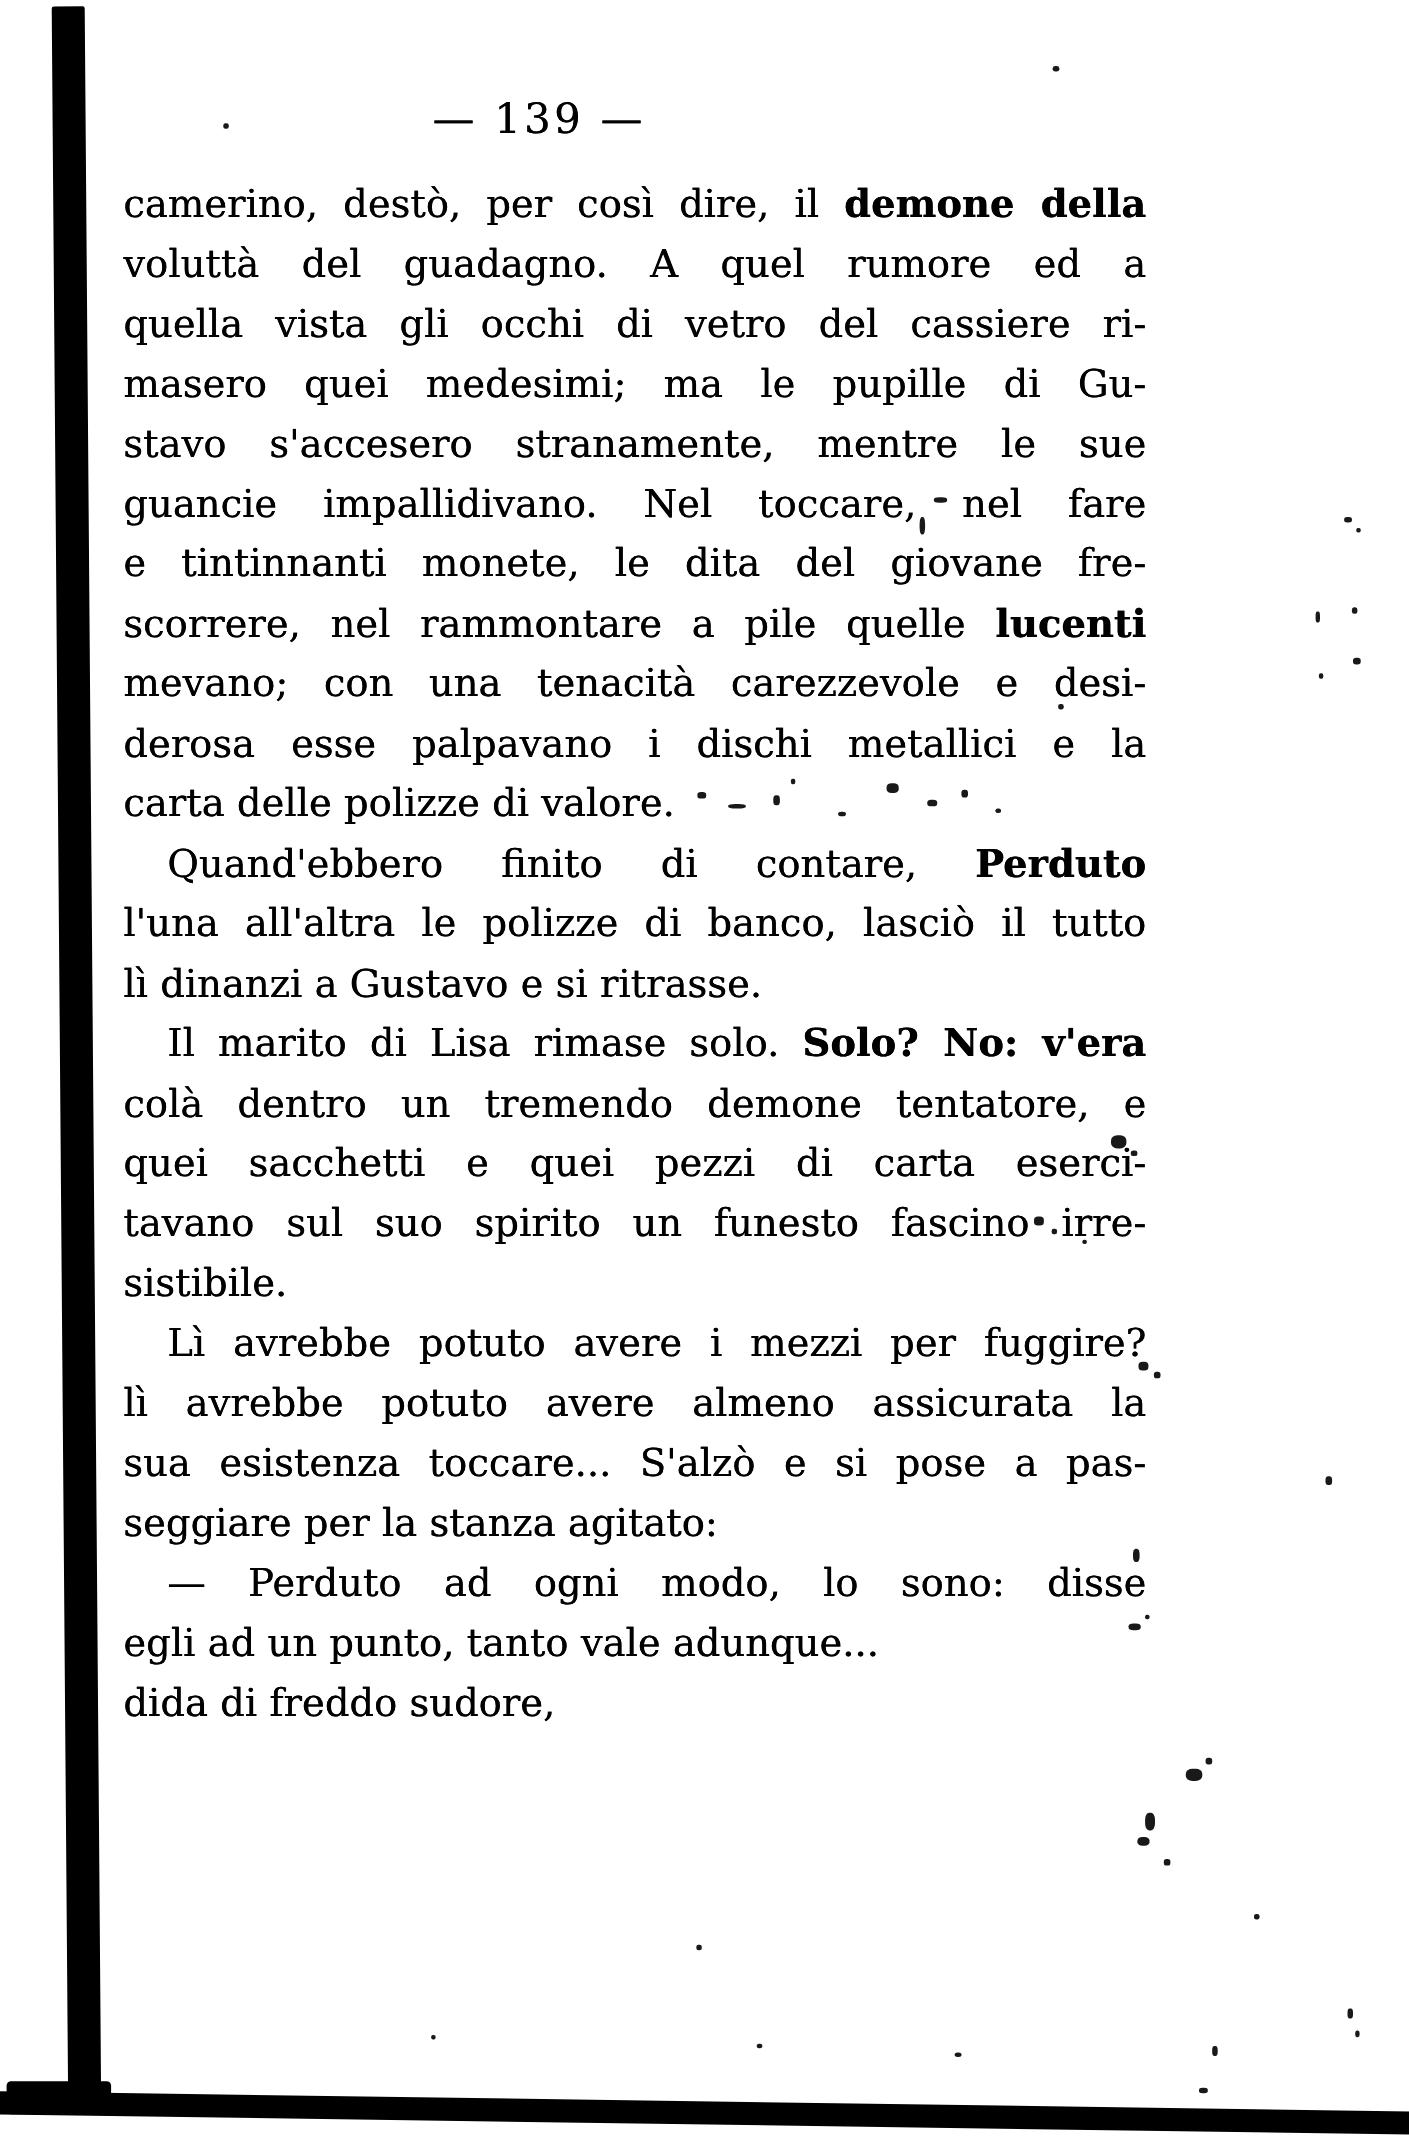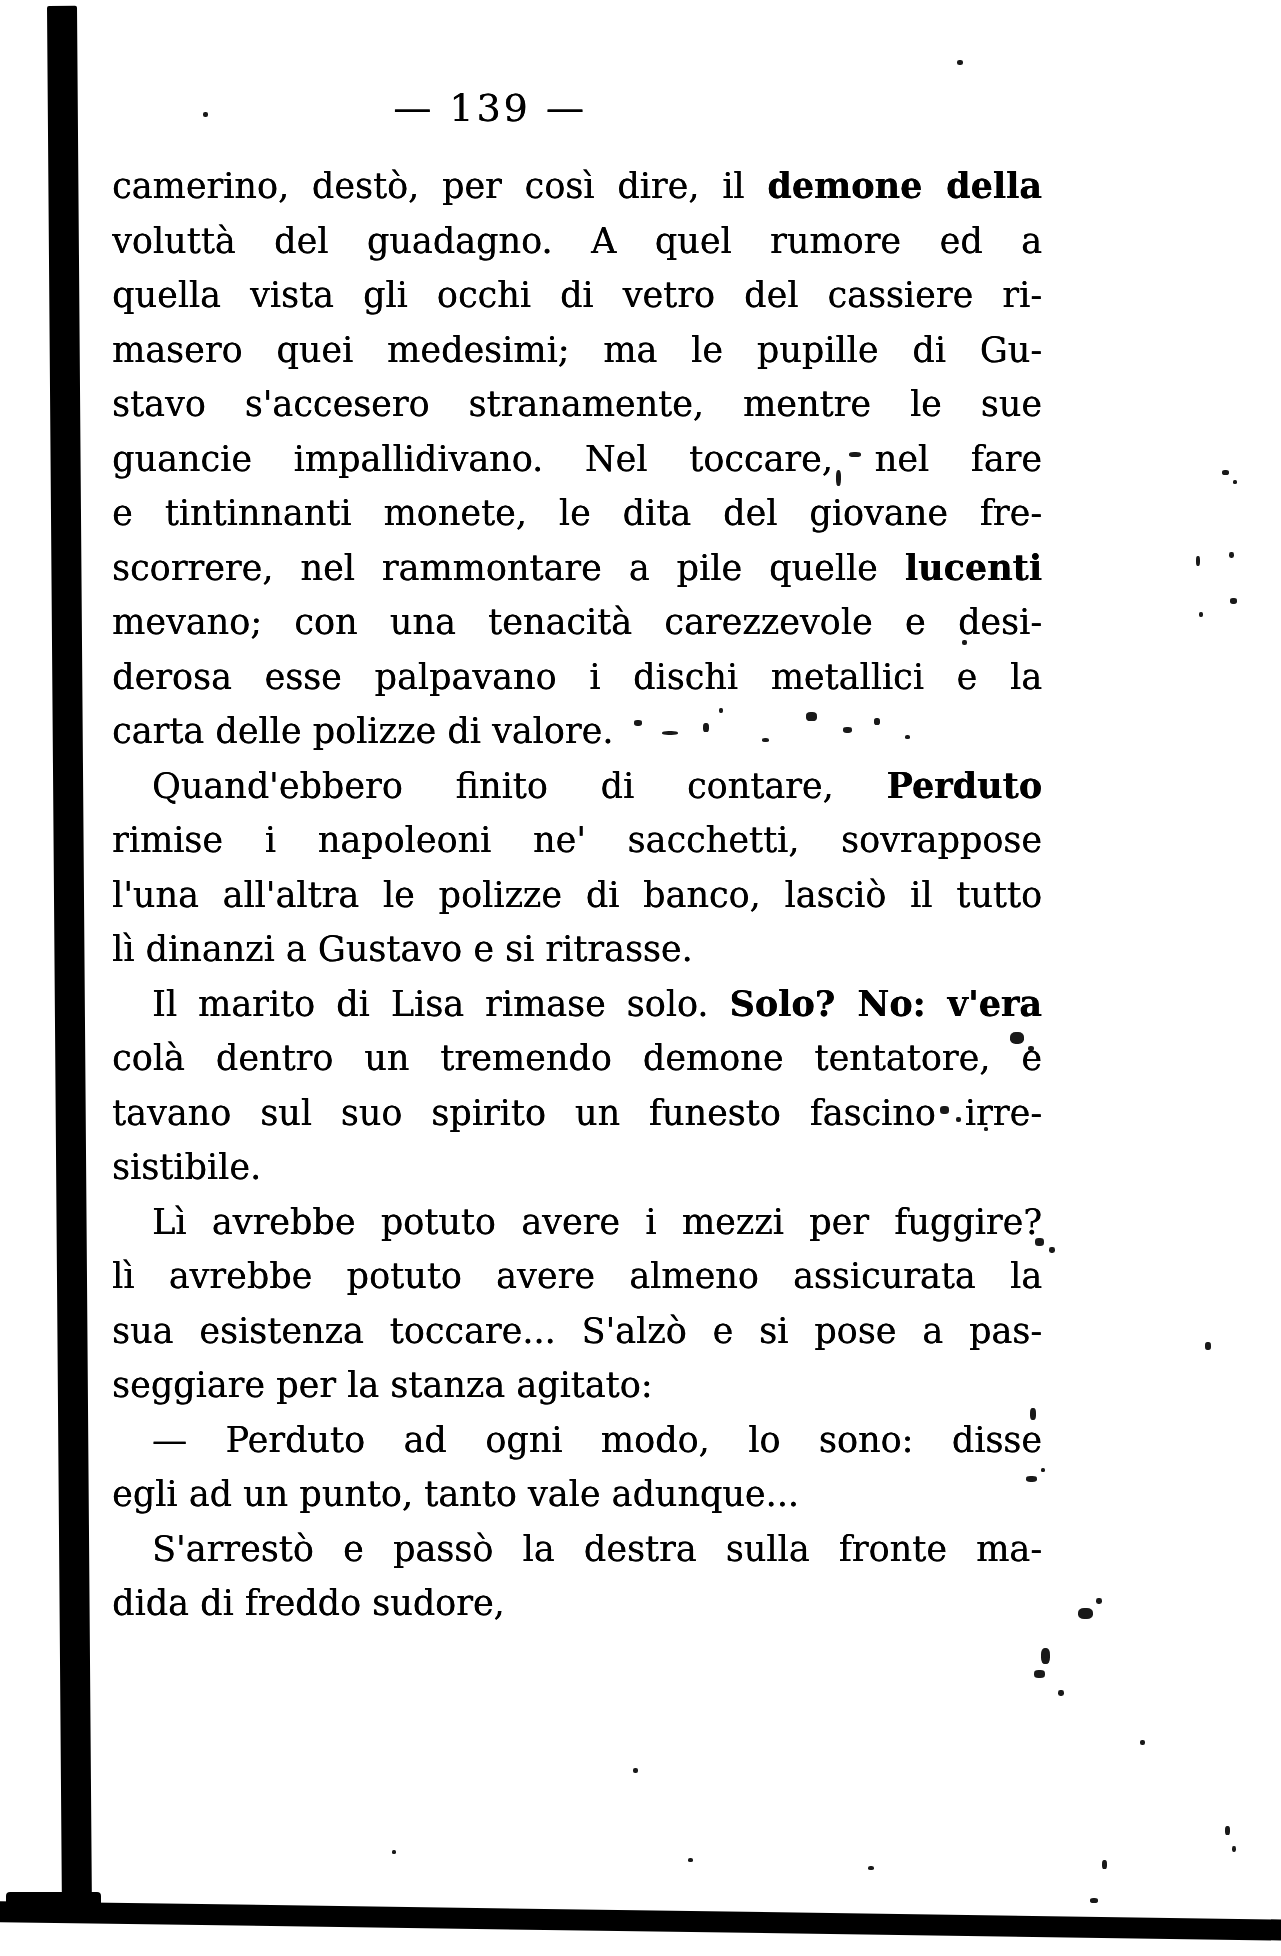--- a/index.html
+++ b/index.html
@@ -107,34 +107,33 @@
       <div class="line"><span class="seg">quella vista gli occhi di vetro del cassiere ri-</span></div>
       <div class="line"><span class="seg">masero quei medesimi; ma le pupille di Gu-</span></div>
       <div class="line"><span class="seg">stavo s'accesero stranamente, mentre le sue</span></div>
       <div class="line"><span class="seg">guancie impallidivano. Nel toccare, nel fare</span></div>
       <div class="line"><span class="seg">e tintinnanti monete, le dita del giovane fre-</span></div>
       <div class="line"><span class="seg">scorrere, nel rammontare a pile quelle </span><span class="seg b">lucenti</span></div>
       <div class="line"><span class="seg">mevano; con una tenacità carezzevole e desi-</span></div>
       <div class="line"><span class="seg">derosa esse palpavano i dischi metallici e la</span></div>
       <div class="line last"><span class="seg">carta delle polizze di valore.</span></div>
       <div class="line indent"><span class="seg">Quand'ebbero finito di contare, </span><span class="seg b">Perduto</span></div>
-      <div class="line"><span class="seg">rimise i napoleoni ne' sacchetti, sovrappose</span></div>
       <div class="line"><span class="seg">l'una all'altra le polizze di banco, lasciò il tutto</span></div>
       <div class="line last"><span class="seg">lì dinanzi a Gustavo e si ritrasse.</span></div>
       <div class="line indent"><span class="seg">Il marito di Lisa rimase solo. </span><span class="seg b">Solo? No: v'era</span></div>
       <div class="line"><span class="seg">colà dentro un tremendo demone tentatore, e</span></div>
+      <div class="line"><span class="seg">quei sacchetti e quei pezzi di carta eserci-</span></div>
       <div class="line"><span class="seg">tavano sul suo spirito un funesto fascino irre-</span></div>
       <div class="line last"><span class="seg">sistibile.</span></div>
       <div class="line indent"><span class="seg">Lì avrebbe potuto avere i mezzi per fuggire?</span></div>
       <div class="line"><span class="seg">lì avrebbe potuto avere almeno assicurata la</span></div>
       <div class="line"><span class="seg">sua esistenza toccare... S'alzò e si pose a pas-</span></div>
       <div class="line last"><span class="seg">seggiare per la stanza agitato:</span></div>
       <div class="line indent"><span class="seg">— Perduto ad ogni modo, lo sono: disse</span></div>
       <div class="line last"><span class="seg">egli ad un punto, tanto vale adunque...</span></div>
-      <div class="line indent"><span class="seg">S'arrestò e passò la destra sulla fronte ma-</span></div>
       <div class="line last"><span class="seg">dida di freddo sudore,</span></div>
     </div>
 
   <div>
       <div class="speckle" style="left: 957px; top: 60px; width: 6px; height: 5px;"></div>
       <div class="speckle" style="left: 203px; top: 112px; width: 5px; height: 5px;"></div>
       <div class="speckle" style="left: 1222px; top: 470px; width: 7px; height: 5px;"></div>
       <div class="speckle" style="left: 1233px; top: 480px; width: 4px; height: 4px;"></div>
       <div class="speckle" style="left: 1196px; top: 556px; width: 4px; height: 10px;"></div>
       <div class="speckle" style="left: 1229px; top: 552px; width: 5px; height: 6px;"></div>

